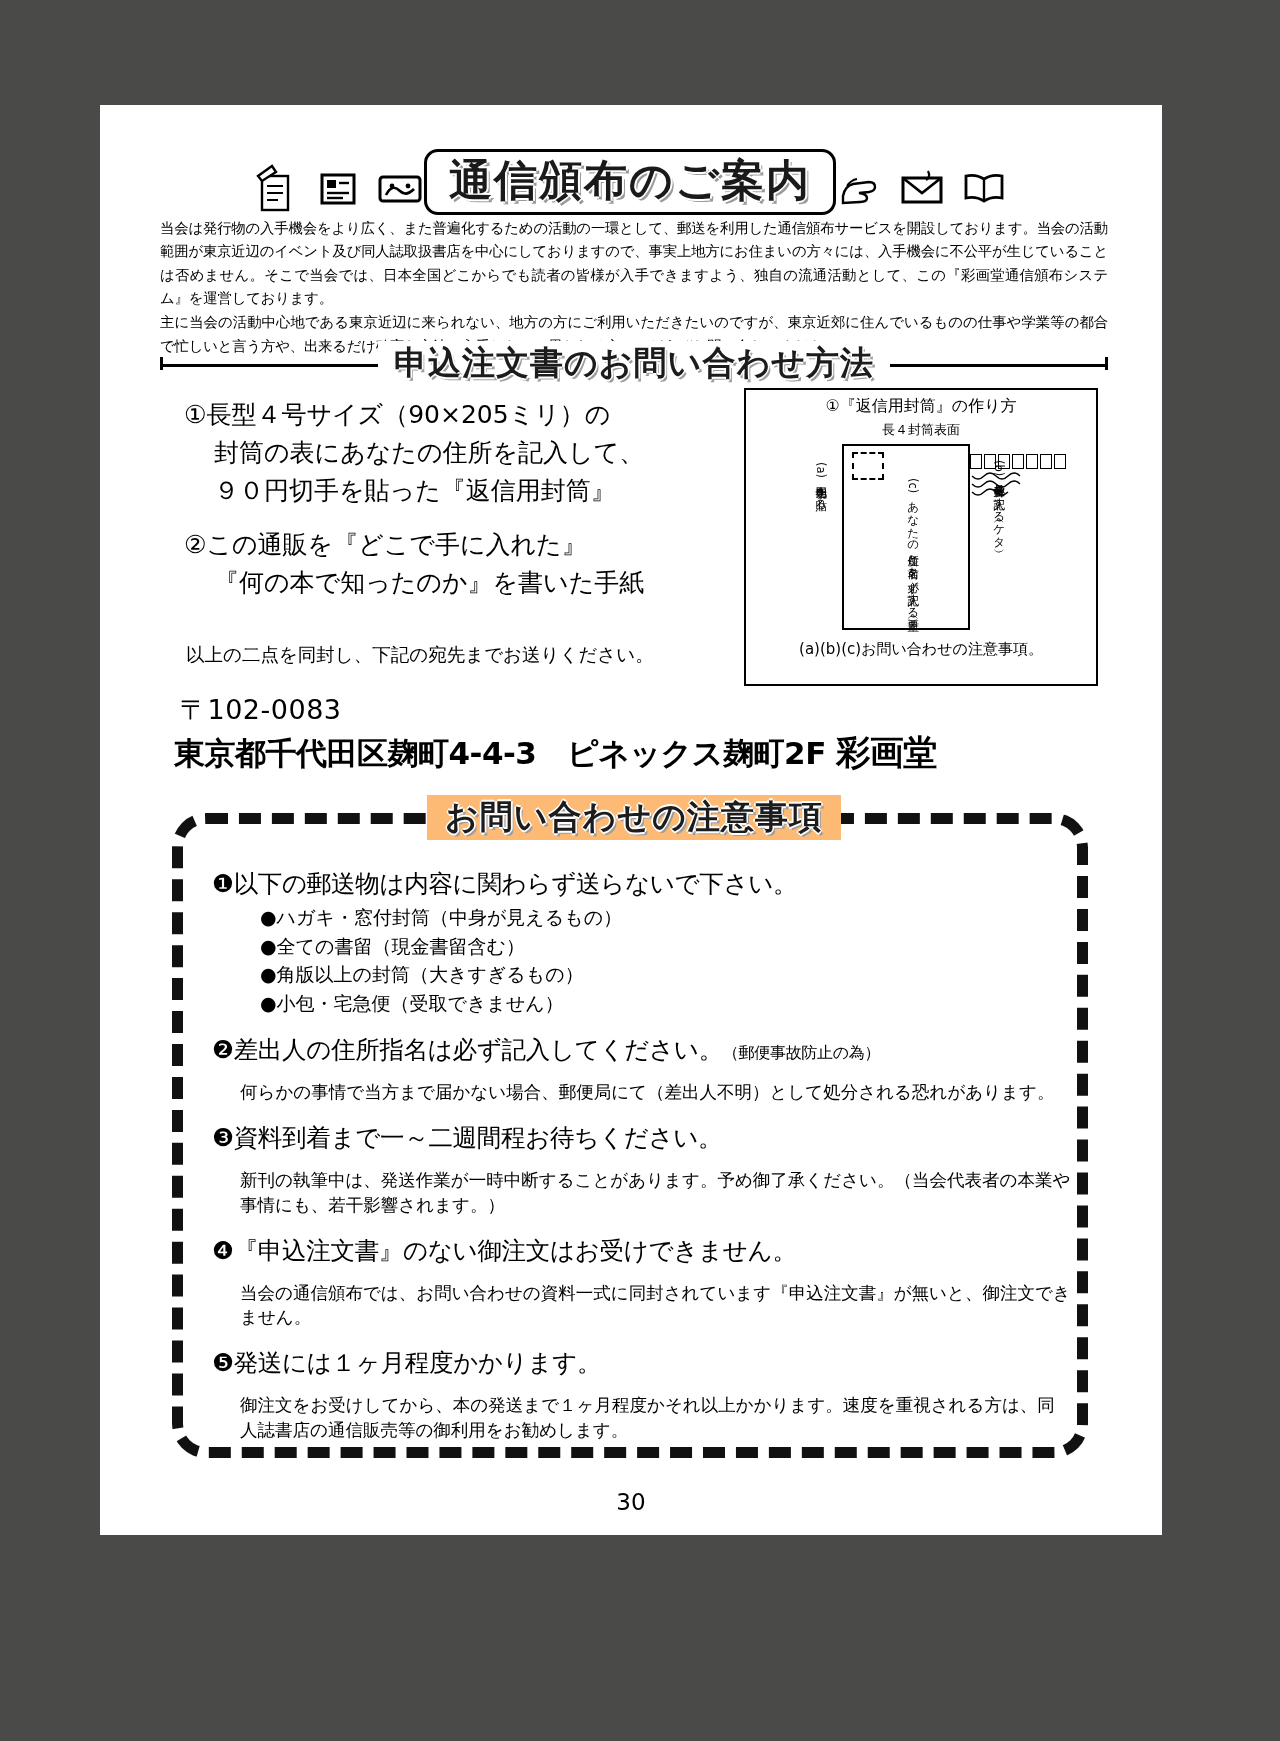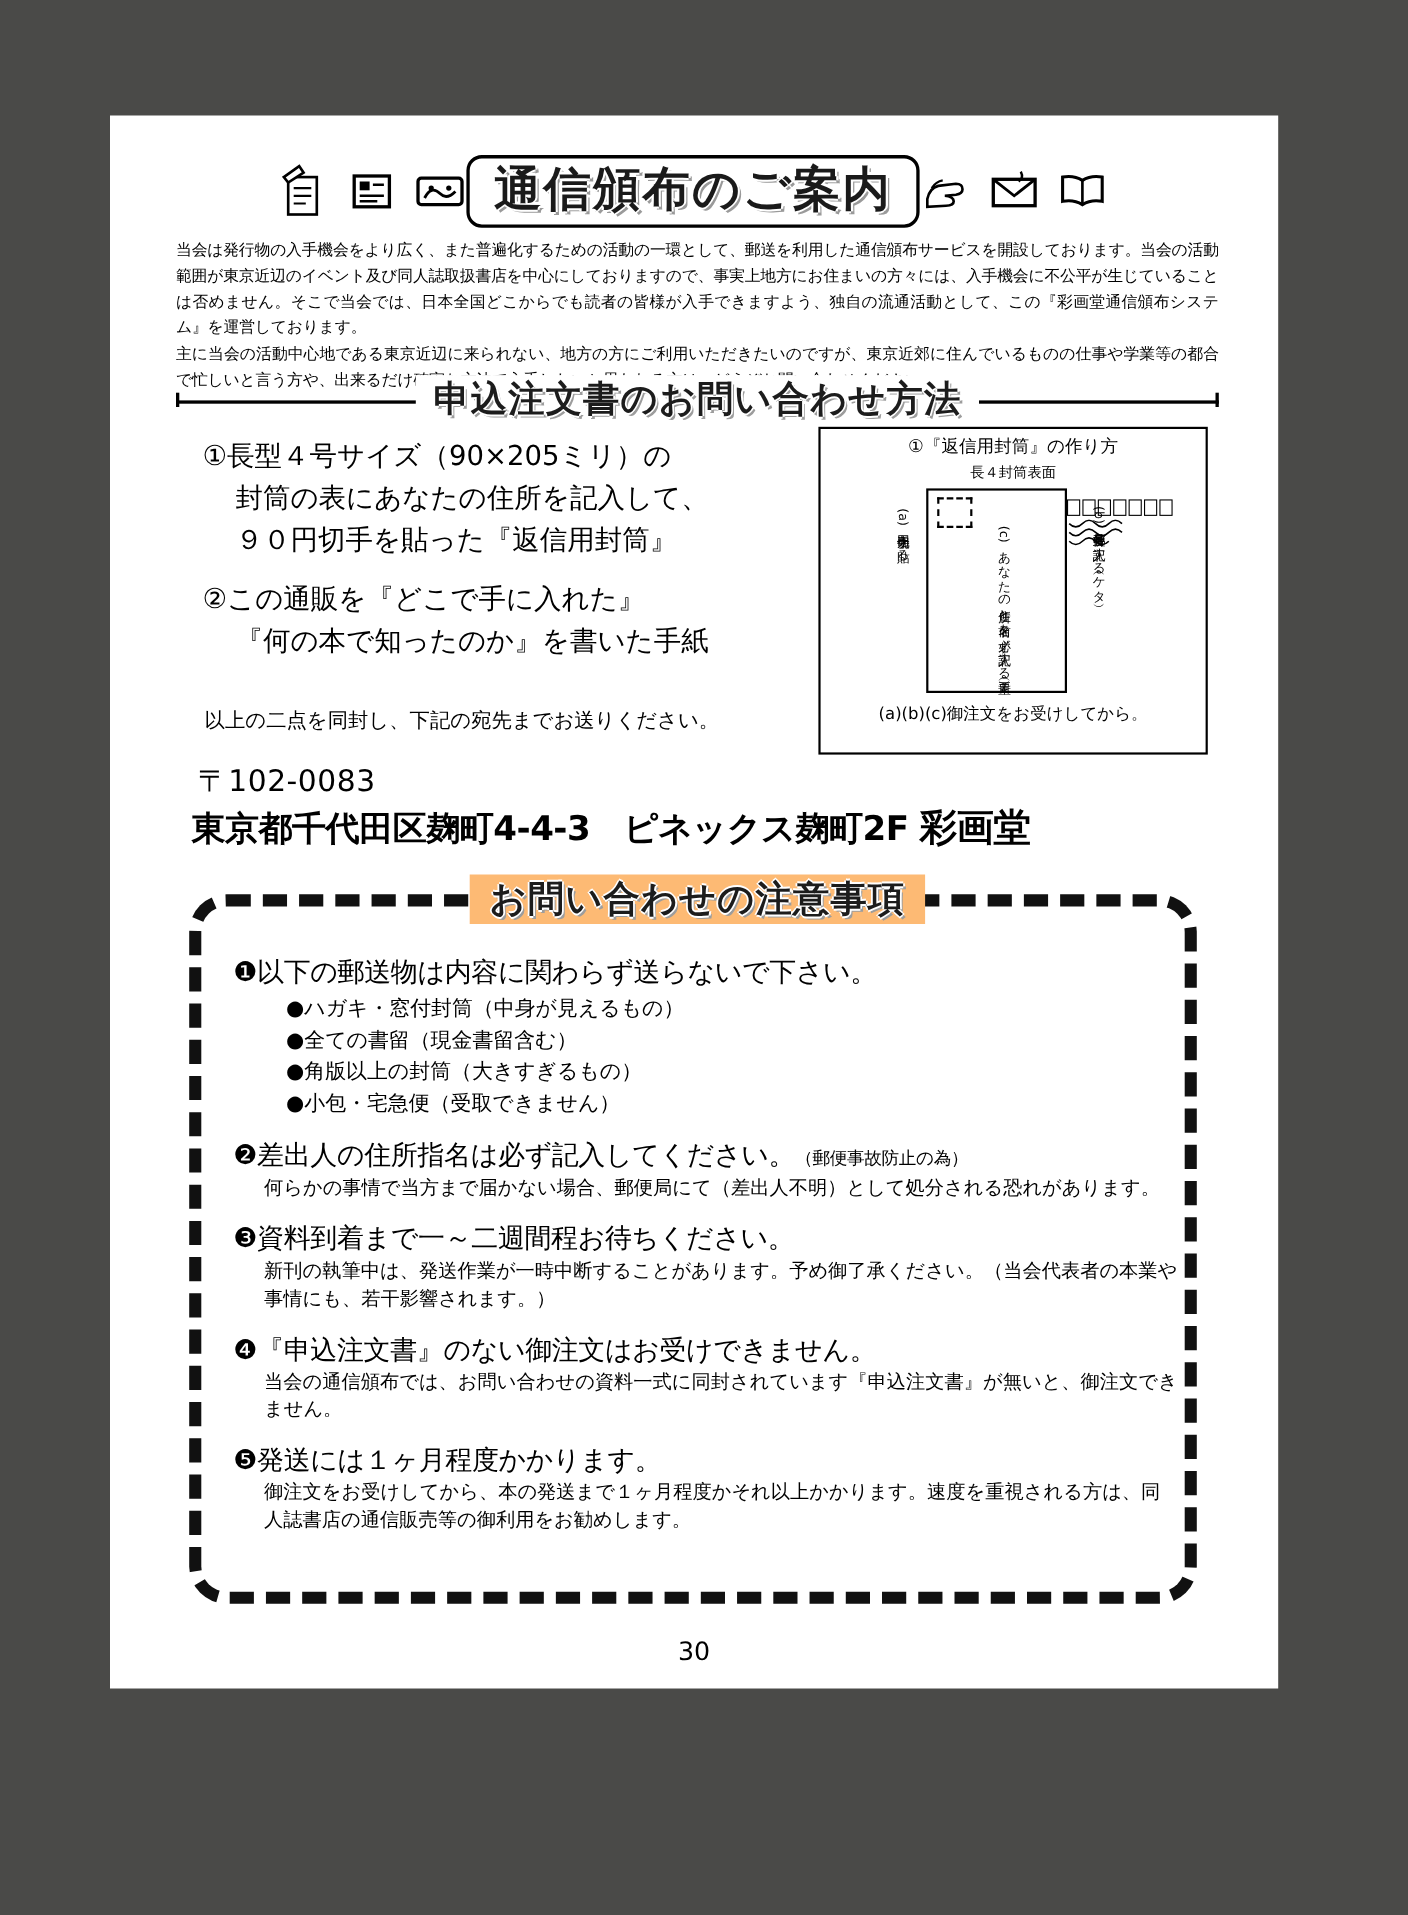--- a/index.html
+++ b/index.html
@@ -29,21 +29,21 @@
   }
 
   
   .header-row {
     position: absolute;
     left: 55px;
     top: 28px;
     width: 950px;
     height: 82px;
     display: flex;
-    align-items: center;
+    align-items: flex-end;
     justify-content: center;
   }
   .hdr-icons-left, .hdr-icons-right {
     display: flex;
     align-items: center;
     gap: 14px;
   }
   .hdr-icon {
     width: 48px;
     height: 52px;
@@ -308,21 +308,21 @@
     font-size: 24.5px;
     letter-spacing: -0.3px;
   }
   .note-head .paren {
     font-size: 16px;
   }
   .note-sub {
     font-size: 17.5px;
     line-height: 1.42;
     padding-left: 28px;
-    margin-top: 2px;
+    margin-top: 14px;
   }
   .bullets {
     font-size: 19px;
     line-height: 1.5;
     padding-left: 48px;
     margin-top: 3px;
   }
 
   
   .pageno {
@@ -444,21 +444,21 @@
           </div>
           <svg class="wavy" viewBox="0 0 58 26">
             <path d="M2 4 q6 6 12 0 q6 -6 12 0 q6 6 12 0 q6 -6 12 0" fill="none" stroke="#000" stroke-width="1.4"></path>
             <path d="M2 12 q6 6 12 0 q6 -6 12 0 q6 6 12 0 q6 -6 12 0" fill="none" stroke="#000" stroke-width="1.4"></path>
             <path d="M2 20 q6 6 12 0 q6 -6 12 0 q6 6 12 0" fill="none" stroke="#000" stroke-width="1.4"></path>
           </svg>
           <div class="vtext vt-a">(a)九十円切手を貼る</div>
           <div class="vtext vt-c">(c)あなたの住所と名前を必ず記入する（重要）</div>
           <div class="vtext vt-b">(b)郵便番号を記入する（ケタ）</div>
         </div>
-        <div class="env-foot">(a)(b)(c)御注文をお受けしてから。</div>
+        <div class="env-foot">(a)(b)(c)お問い合わせの注意事項。</div>
       </div>
     </div>
   </div>
 
   <div class="sec2">
     <div class="dash-box"></div>
     <div class="sec2-heading">
       <div class="label">お問い合わせの注意事項</div>
     </div>
 

